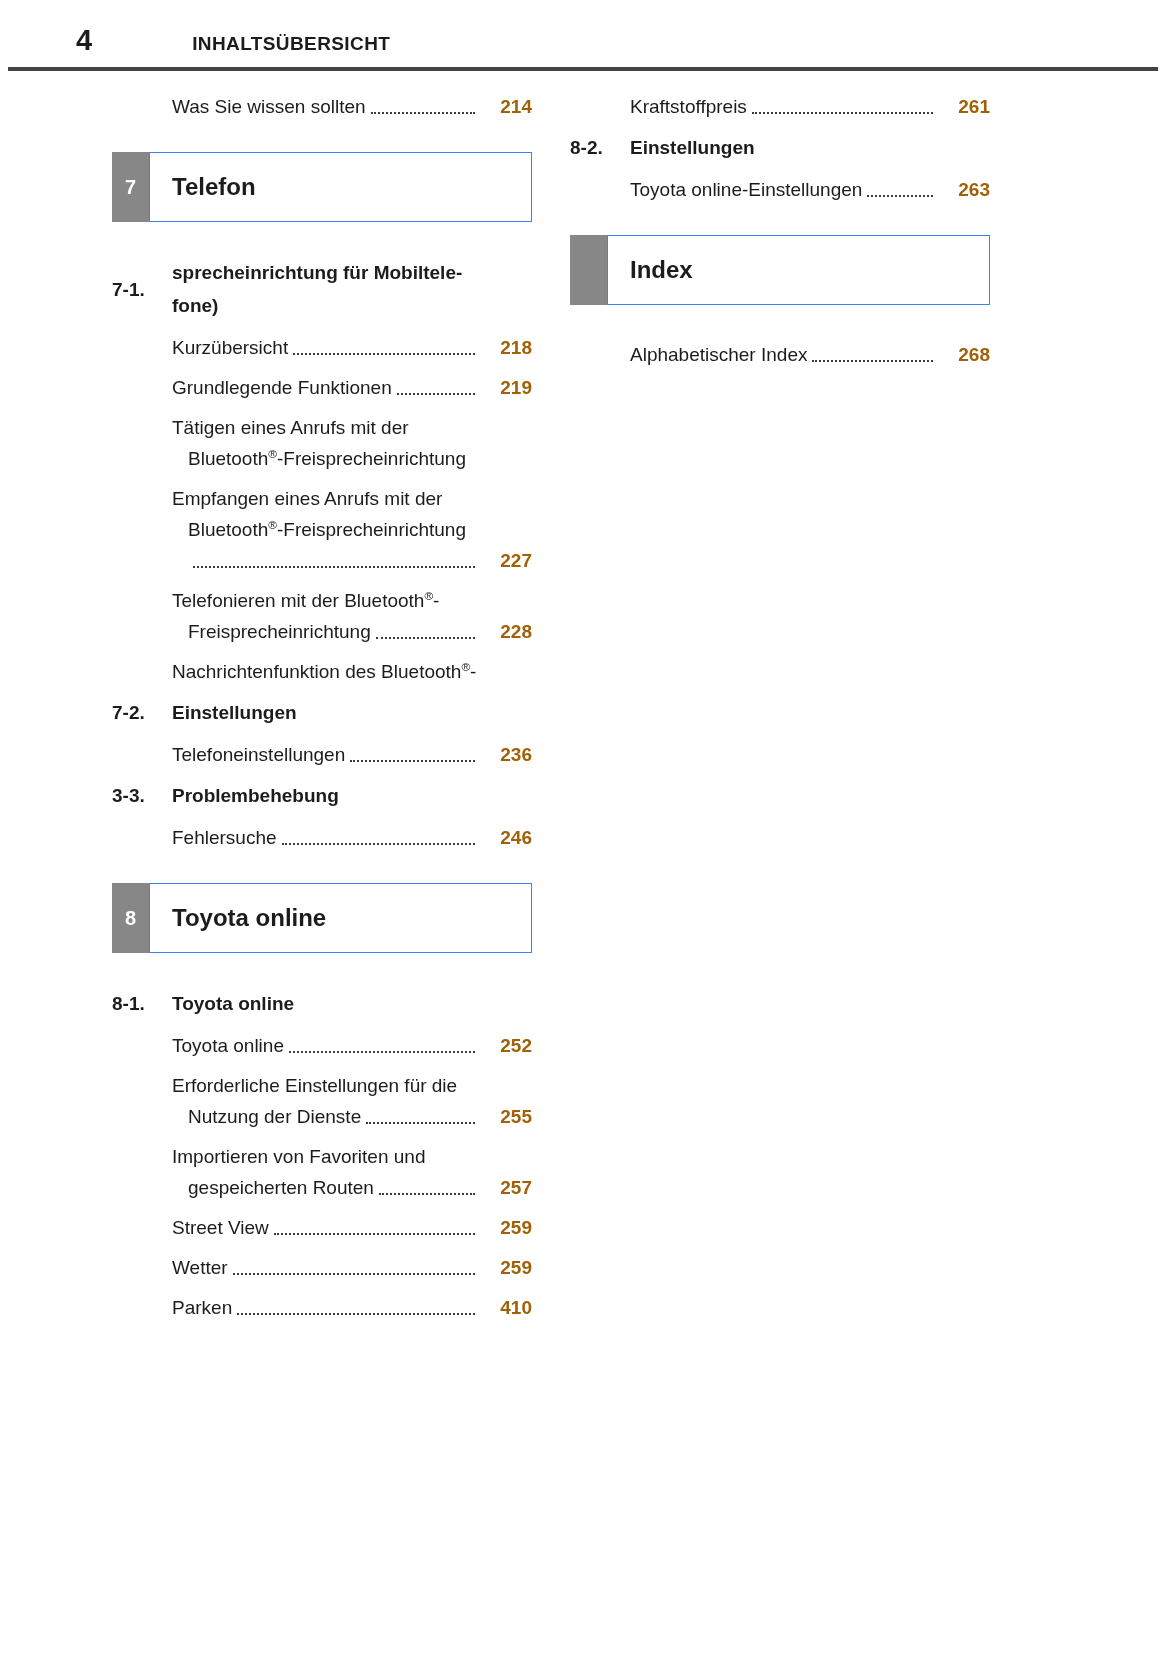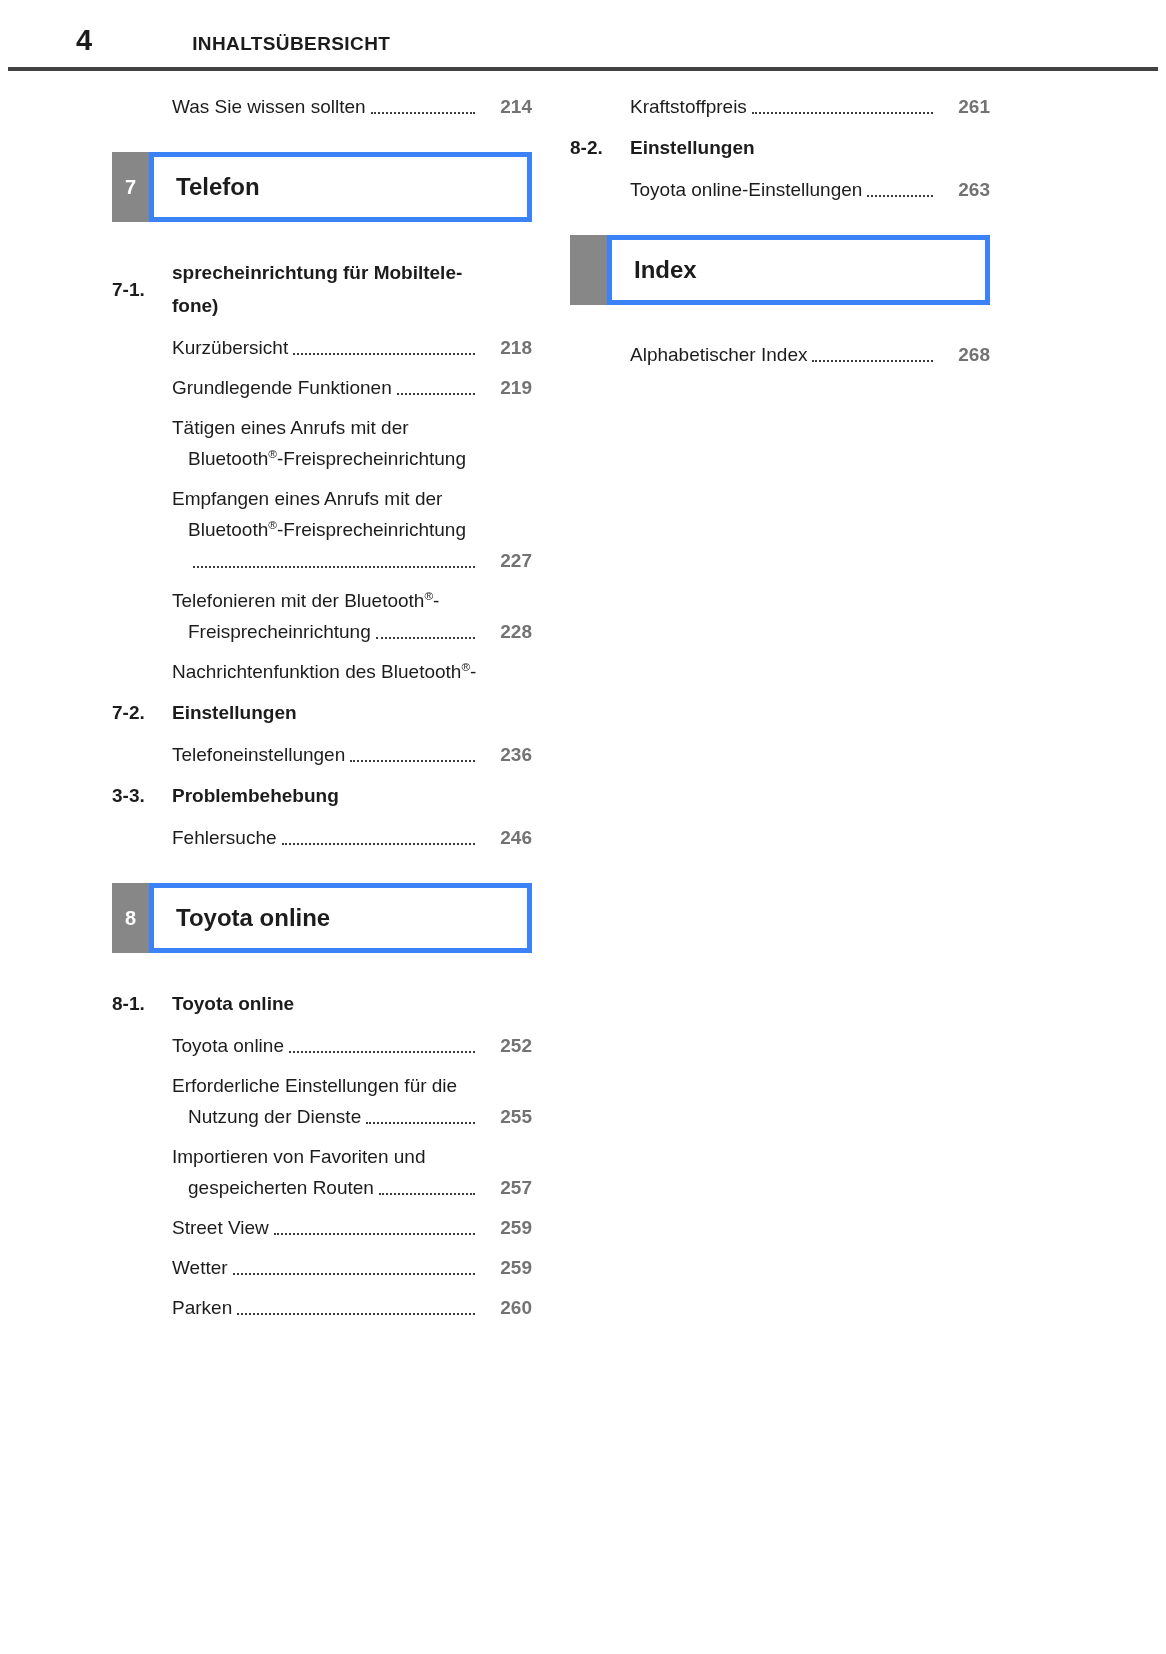--- a/index.html
+++ b/index.html
@@ -24,37 +24,37 @@
   
   .entry { padding-left: 60px; margin-bottom: 9px; font-size: 19px; }
   .row { display: flex; line-height: 31px; }
   .row .t { flex: none; }
   .cont { padding-left: 16px; }
   .leader { flex: 1; position: relative; margin: 0 2px; min-width: 14px; }
   .leader::after {
     content: ""; position: absolute; left: 3px; right: 5px; bottom: 8px;
     border-bottom: 2.2px dotted #3c3c3c;
   }
-  .pg { flex: none; color: #737373; font-weight: bold; margin-left: 18px; text-align: center; }
+  .pg { flex: none; color: #a16207; font-weight: bold; margin-left: 18px; text-align: center; }
   sup.reg { font-size: 0.62em; vertical-align: super; line-height: 0; }
 
   
   .sub { display: flex; font-weight: bold; font-size: 19px; line-height: 33px; margin: 4px 0 10px 0; align-items: center; }
   .sub-num { width: 60px; flex: none; }
   .sub-title { flex: 1; }
 
   
   .chapter { display: flex; height: 70px; margin: 30px 0 34px 0; }
   .chapter-tab {
     width: 37px; flex: none; background: #878787; color: #ffffff;
     font-size: 20px; font-weight: bold;
     display: flex; align-items: center; justify-content: center;
   }
   .chapter-box {
-    flex: 1; border: 5px solid #3b82f6; background: #ffffff;
+    flex: 1; border: 1px solid #3b82f6; background: #ffffff;
     display: flex; align-items: center; padding-left: 22px;
   }
   .chapter-title { font-size: 24px; font-weight: bold; }
 </style>
 </head>
 <body>
 
 <header>
   <div class="hrow">
     <span class="big-num">4</span>
@@ -210,21 +210,21 @@
         <div class="row">
           <span class="t">Wetter</span>
           <span class="leader"></span>
           <span class="pg">259</span>
         </div>
       </div>
       <div class="entry">
         <div class="row">
           <span class="t">Parken</span>
           <span class="leader"></span>
-          <span class="pg">260</span>
+          <span class="pg">410</span>
         </div>
       </div>
     </section>
   <section class="col right">
       <div class="entry">
         <div class="row">
           <span class="t">Kraftstoffpreis</span>
           <span class="leader"></span>
           <span class="pg">261</span>
         </div>

